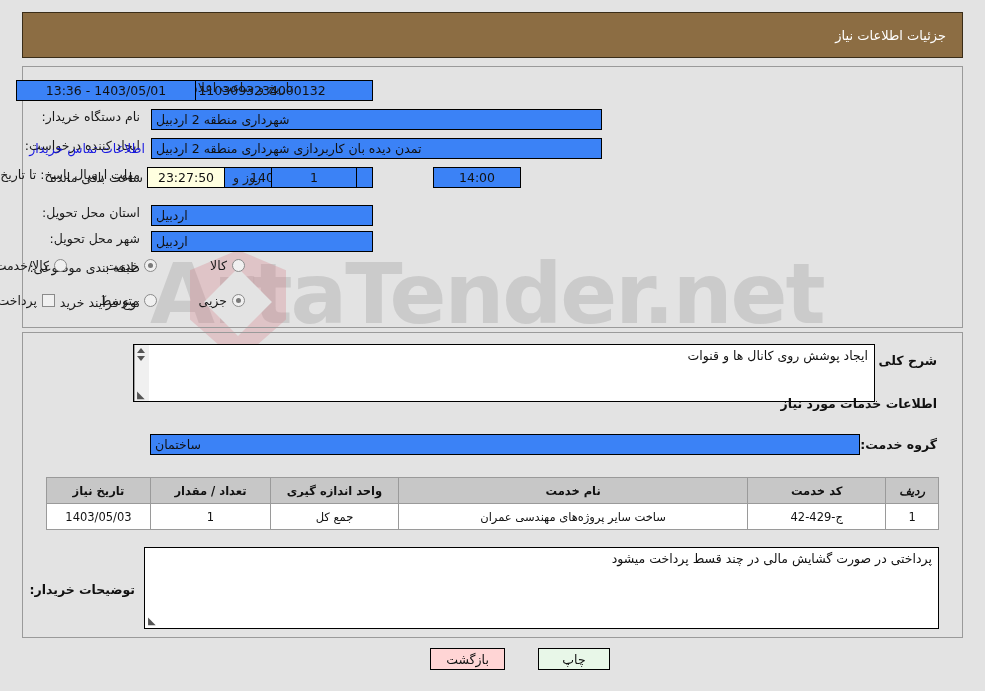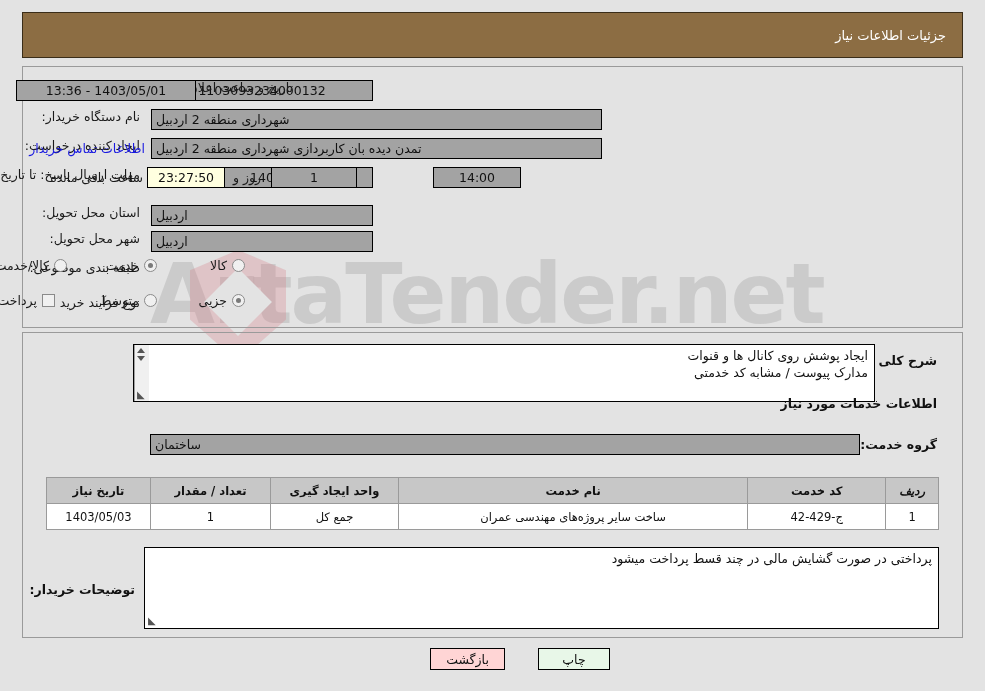--- a/index.html
+++ b/index.html
@@ -76,21 +76,21 @@
     z-index: 12;
     white-space: nowrap;
   }
   .lbl {
     font-size: 12.5px;
     color: #1a1a1a;
     text-align: right;
     white-space: nowrap;
   }
   .fld {
-    background: #a3a3a3;
+    background: #3b82f6;
     border: 1px solid #000000;
     height: 21px;
     font-size: 12.5px;
     color: #111111;
     display: flex; align-items: center;
     padding: 0 4px;
     overflow: hidden;
   }
   .fld.center { justify-content: center; }
   .fld.right  { justify-content: flex-end; }
@@ -333,21 +333,20 @@
   <span class="cbx"></span>
   <span class="opt">پرداخت تمام یا بخشی از مبلغ خرید،از محل "اسناد خزانه اسلامی" خواهد بود.</span>
 </div>
 
 <div class="section-head" style="right:48px; top:353px;">
   <span>شرح کلی نیاز:</span>
 </div>
 <div class="ta-wrap" style="right:110px; top:344px; width:742px; height:58px;">
   <div class="ta-body">
     <div>ایجاد پوشش روی کانال ها و قنوات</div>
-    <div>مدارک پیوست / مشابه کد خدمتی</div>
   </div>
   <div class="ta-scroll">
     <span class="arrow up"></span>
     <span class="arrow down"></span>
     <span class="ta-grip" style="left:2px; bottom:1px;">◣</span>
   </div>
 </div>
 
 <div class="section-head" style="right:48px; top:396px;">
   <span>اطلاعات خدمات مورد نیاز</span>
@@ -359,21 +358,21 @@
 <div class="fld right" style="position:absolute; right:125px; top:434px; width:710px; z-index:12;">
   <span>ساختمان</span>
 </div>
 
 <table class="tbl">
   <thead>
     <tr>
       <th style="width:38px;font-style:italic;">ردیف</th>
       <th style="width:138px;">کد خدمت</th>
       <th>نام خدمت</th>
-      <th style="width:128px;">واحد ایجاد گیری</th>
+      <th style="width:128px;">واحد اندازه گیری</th>
       <th style="width:120px;">تعداد / مقدار</th>
       <th style="width:104px;">تاریخ نیاز</th>
     </tr>
   </thead>
   <tbody>
     <tr>
       <td>1</td>
       <td>ج-429-42</td>
       <td>ساخت سایر پروژه‌های مهندسی عمران</td>
       <td>جمع کل</td>

